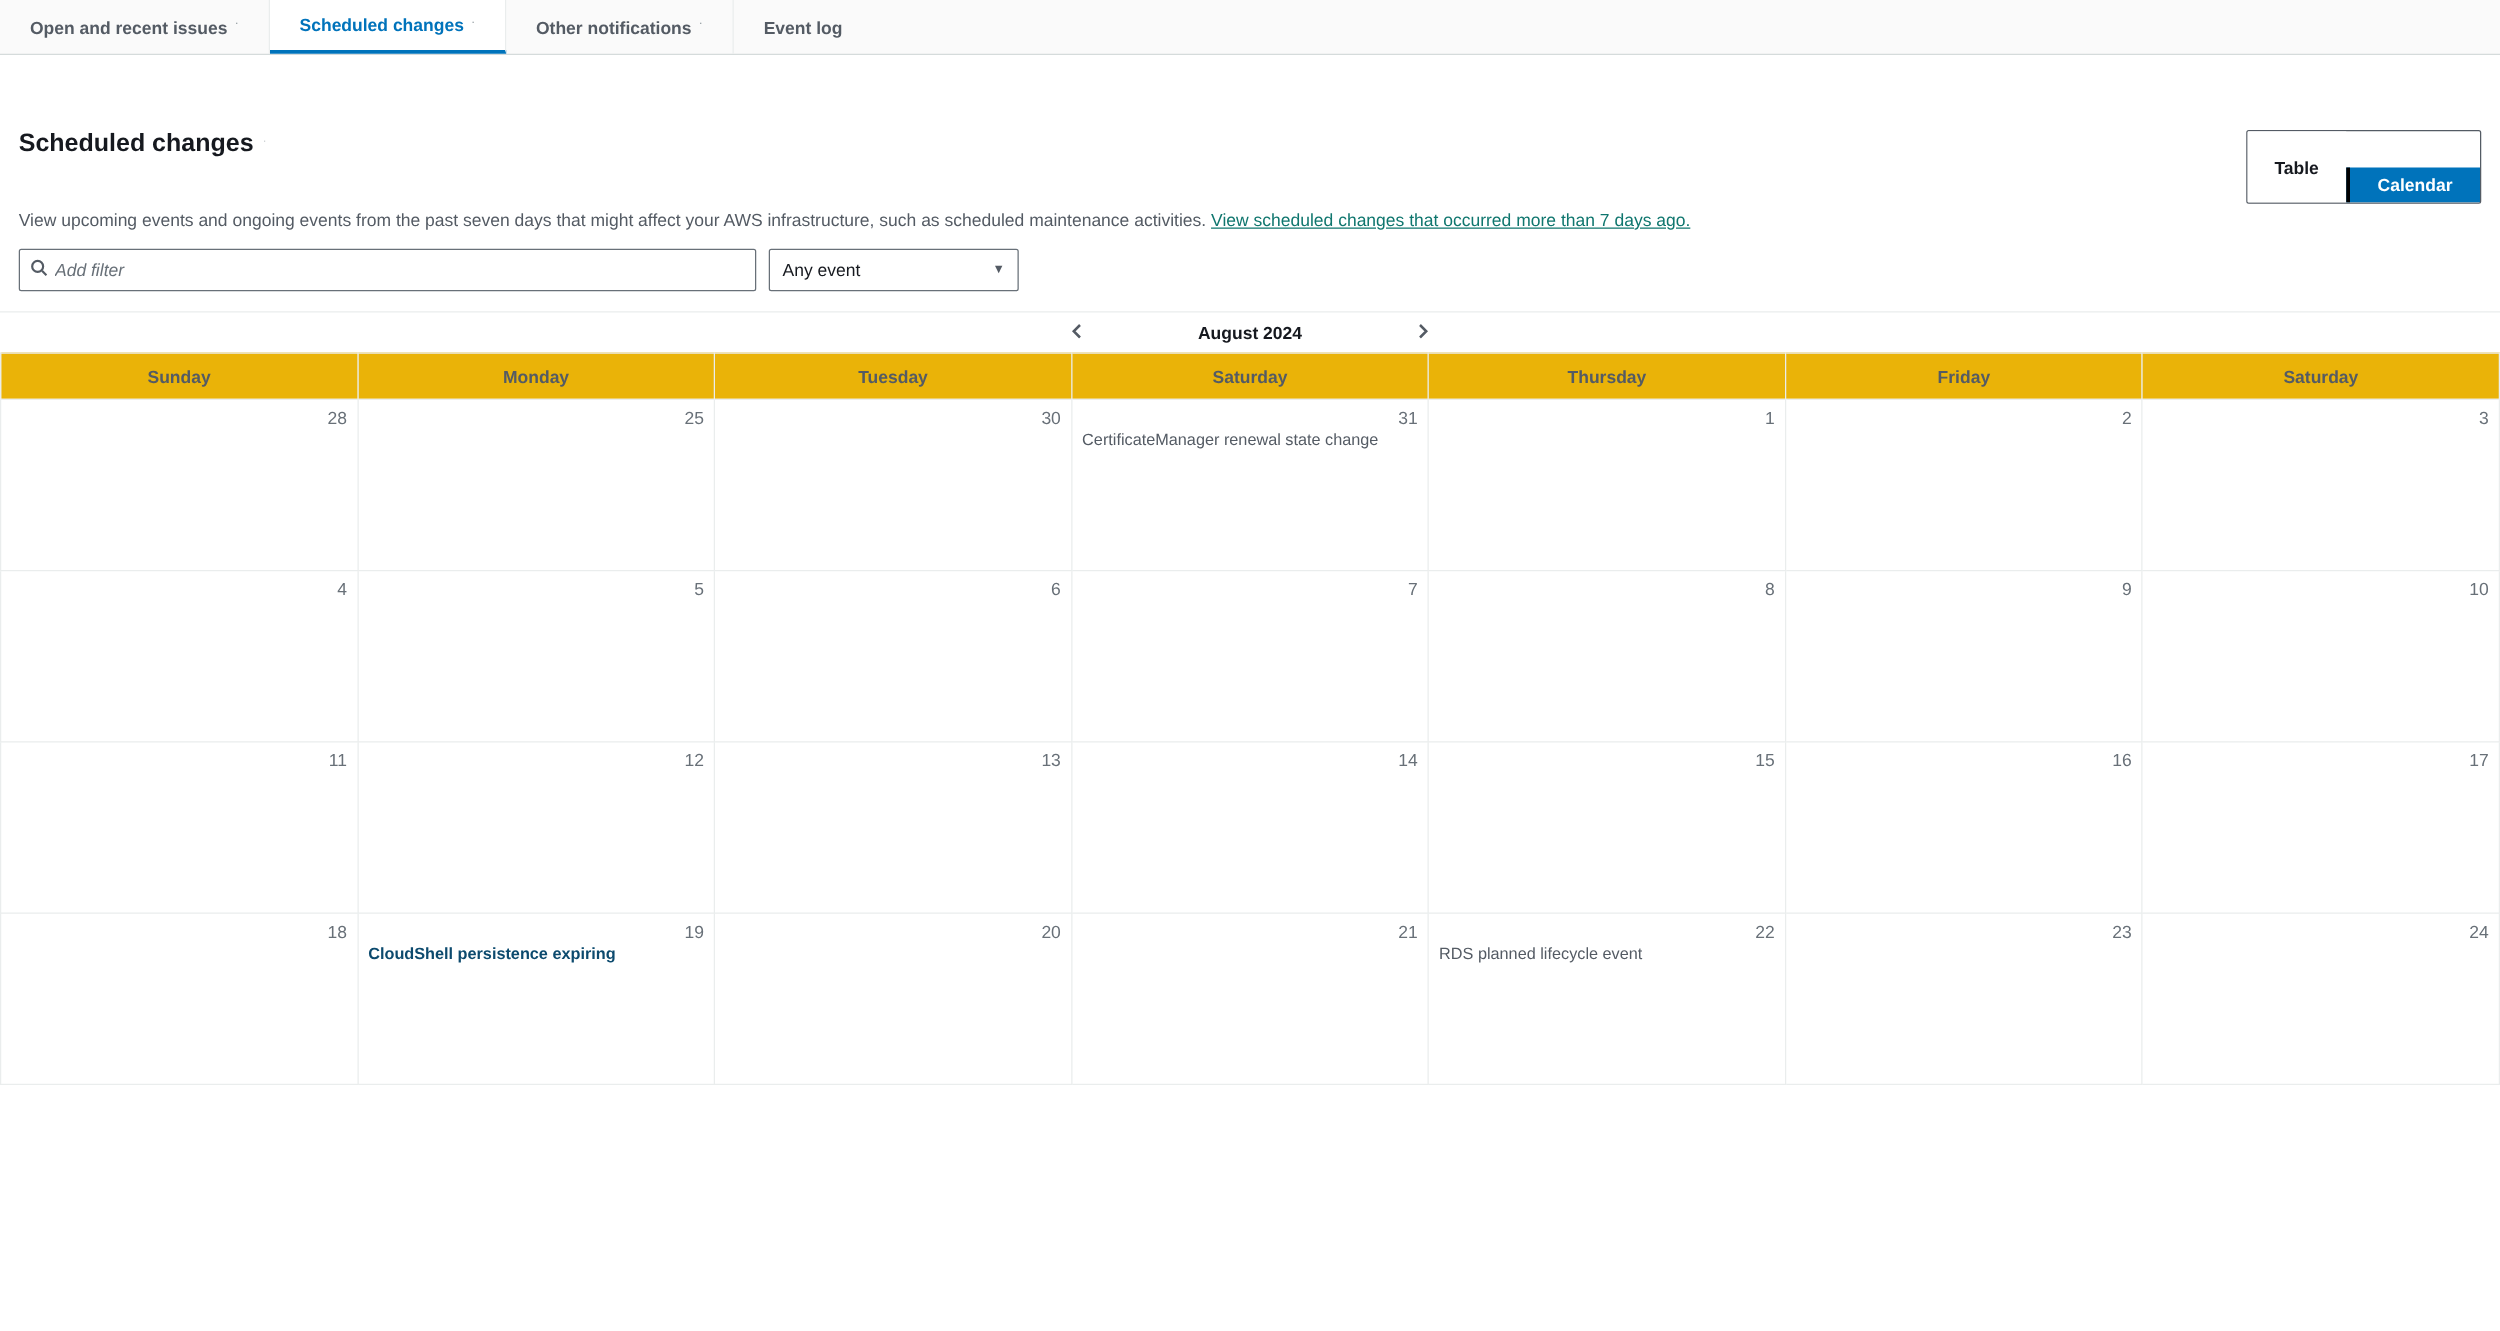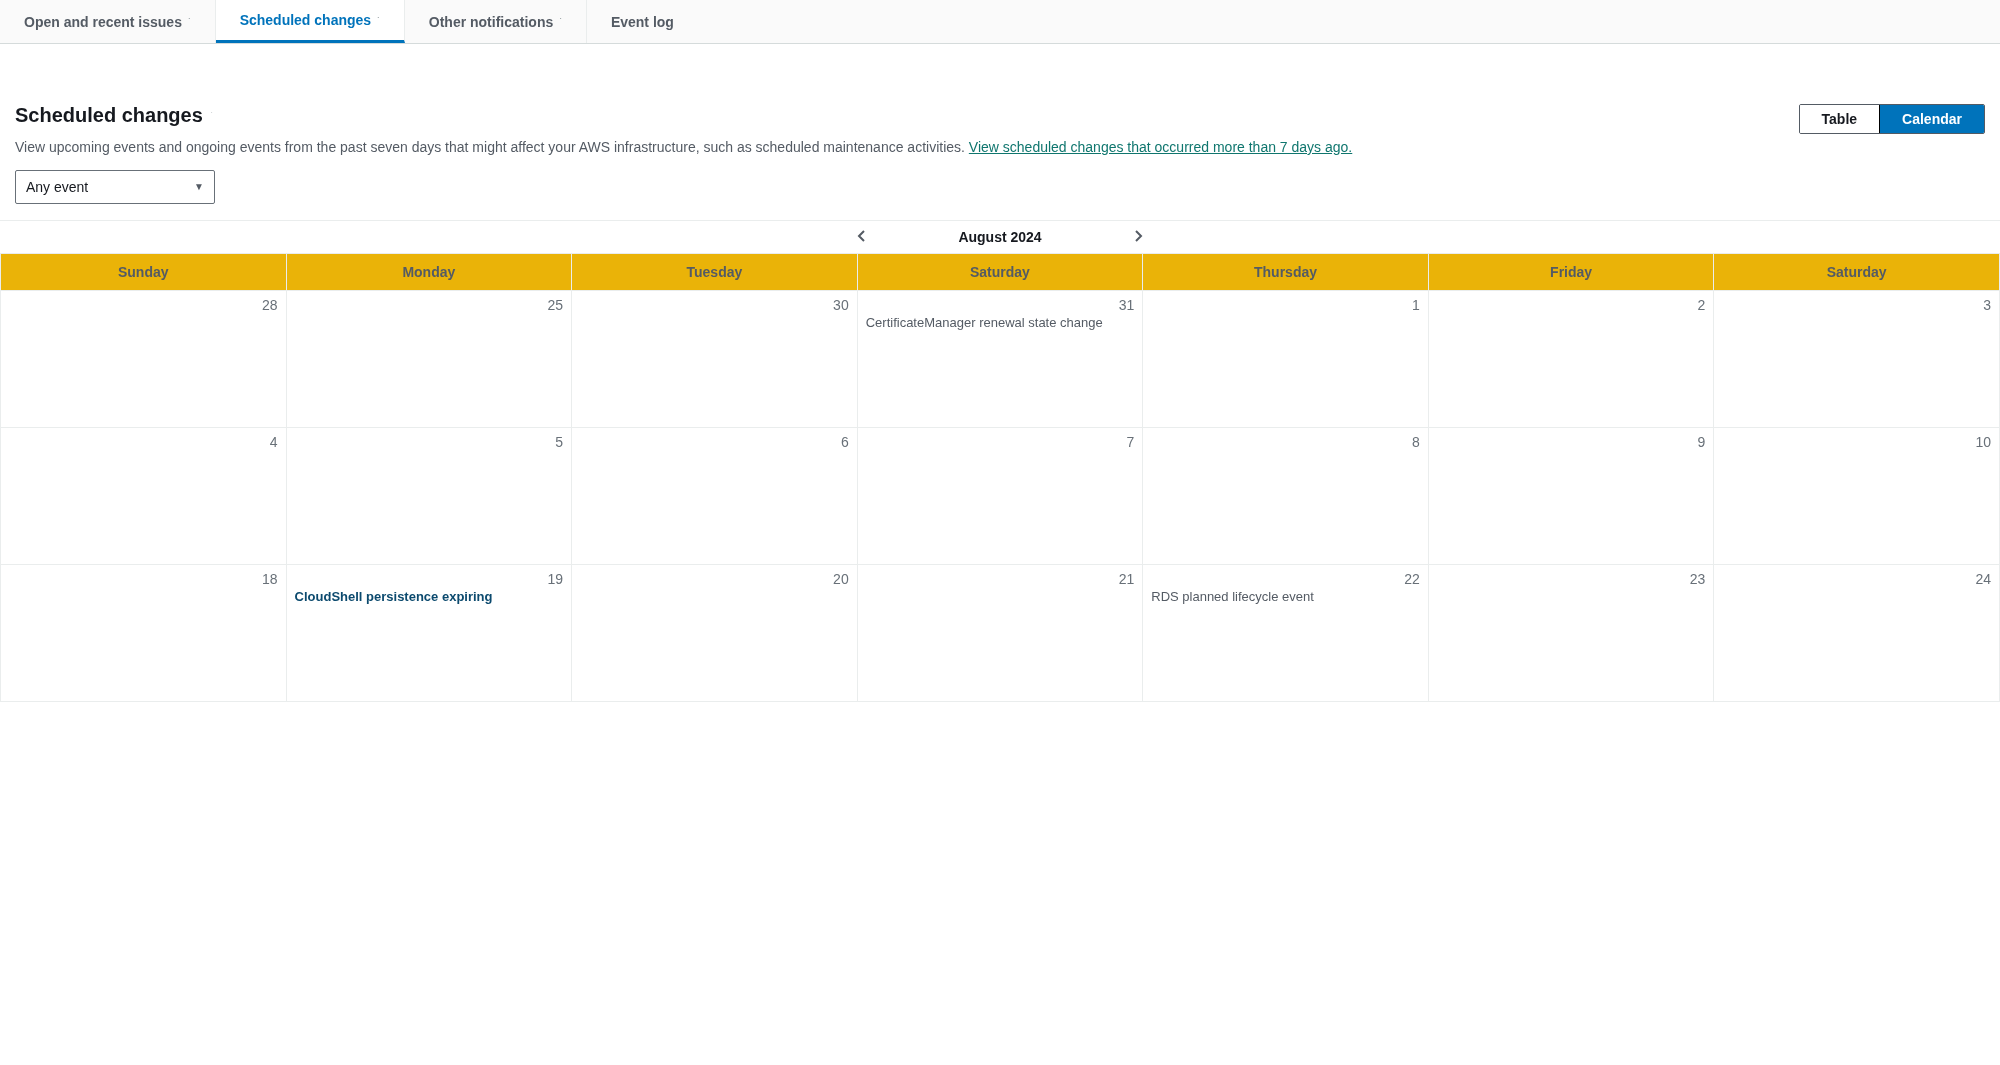--- a/index.html
+++ b/index.html
@@ -12,21 +12,21 @@
 .tab-dot { font-size: 8px; color: #879196; }
 
 .content { padding: 20px 15px 0 15px; background:#fff; margin-top:40px;}
 .header-row { display: flex; justify-content: space-between; align-items: flex-start; margin-bottom: 4px; }
 .title-wrap { display:flex; align-items:center; gap:8px;}
 .title { font-size: 20px; font-weight: 700; color: #16191f; }
 .title-dot { font-size:8px; color:#879196; }
 .toggle-group { display: flex; border: 1px solid #545b64; border-radius: 2px; overflow: hidden; }
 .toggle-btn { padding: 6px 22px; cursor: pointer; font-size: 14px; font-weight:700; background: #fff; color: #16191f; border:none;}
 .toggle-btn.active { background: #0073bb; color: #fff; }
-.toggle-btn + .toggle-btn { border-left: 1px solid #000000;}
+.toggle-btn + .toggle-btn { border-left: 3px solid #000000; margin-top: 29px;}
 .desc { color: #545b64; font-size: 14px; margin-bottom: 12px; line-height:1.4;}
 .desc a { color: #0f766e; text-decoration: underline; }
 .filters { display: flex; gap: 10px; margin-bottom: 16px; }
 .filter-input { display: flex; align-items: center; width: 590px; border: 1px solid #687078; border-radius: 2px; padding: 4px 8px; height:34px;}
 .filter-input input { border: none; outline: none; flex: 1; font-size: 14px; font-style: italic; color: #687078; margin-left:6px;}
 .filter-input input::placeholder { color:#687078; font-style:italic;}
 .search-icon svg { width: 14px; height: 14px; stroke: #545b64; fill:none;}
 .dropdown { display: flex; justify-content: space-between; align-items: center; width: 200px; border: 1px solid #687078; border-radius: 2px; padding: 6px 10px; height:34px; cursor: pointer; }
 .dropdown-caret { font-size: 10px; color: #545b64; }
 
@@ -72,20 +72,29 @@
     <div class="toggle-group">
       <button class="toggle-btn">Table</button>
       <button class="toggle-btn active">Calendar</button>
     </div>
   </div>
   <p class="desc">
     <span>View upcoming events and ongoing events from the past seven days that might affect your AWS infrastructure, such as scheduled maintenance activities. </span>
     <a href="#">View scheduled changes that occurred more than 7 days ago.</a>
   </p>
   <div class="filters">
+    <div class="filter-input">
+      <span class="search-icon">
+        <svg viewBox="0 0 16 16">
+            <circle cx="7" cy="7" r="5" stroke-width="2"></circle>
+            <line x1="11" y1="11" x2="15" y2="15" stroke-width="2"></line>
+          </svg>
+      </span>
+      <input type="text" placeholder="Add filter" style="">
+    </div>
     <div class="dropdown">
       <span>Any event</span>
       <span class="dropdown-caret">▼</span>
     </div>
   </div>
 </div>
 
 <div class="month-nav">
   <span class="nav-btn">
     <svg viewBox="0 0 12 12">
@@ -155,20 +164,43 @@
         </td>
         <td>
           <div class="daynum">9</div>
         </td>
         <td>
           <div class="daynum">10</div>
         </td>
       </tr>
       <tr>
         <td>
+          <div class="daynum">11</div>
+        </td>
+        <td>
+          <div class="daynum">12</div>
+        </td>
+        <td>
+          <div class="daynum">13</div>
+        </td>
+        <td>
+          <div class="daynum">14</div>
+        </td>
+        <td>
+          <div class="daynum">15</div>
+        </td>
+        <td>
+          <div class="daynum">16</div>
+        </td>
+        <td>
+          <div class="daynum">17</div>
+        </td>
+      </tr>
+      <tr>
+        <td>
           <div class="daynum">18</div>
         </td>
         <td>
           <div class="daynum">19</div>
           <div class="event bold">CloudShell persistence expiring</div>
         </td>
         <td>
           <div class="daynum">20</div>
         </td>
         <td>

